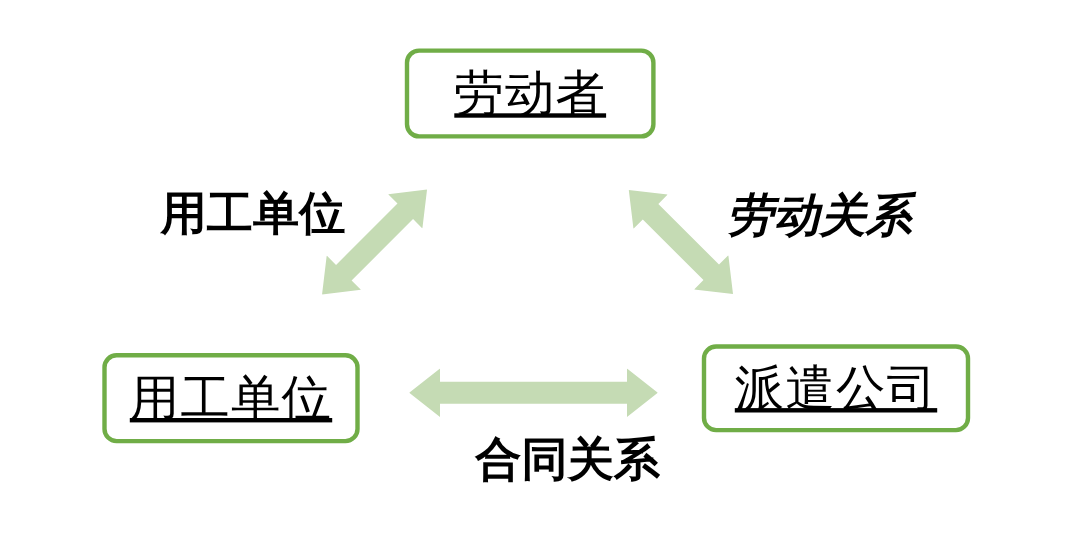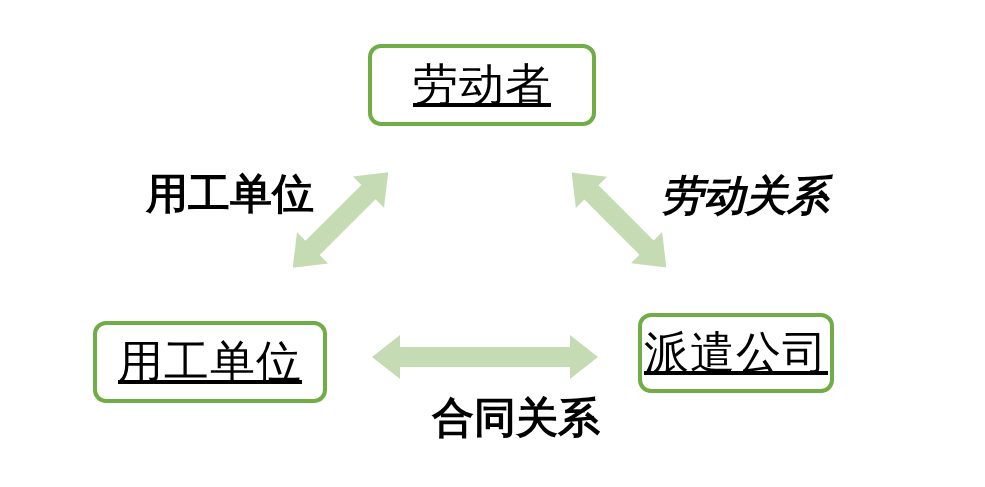--- a/index.html
+++ b/index.html
@@ -34,21 +34,21 @@
   .node-worker {
     left: 368px; top: 44px;
     width: 228px; height: 82px;
   }
   .node-employing-unit {
     left: 93px; top: 321px;
     width: 234px; height: 82px;
   }
   .node-dispatch-company {
     left: 638px; top: 313px;
-    width: 196px; height: 80px;
+    width: 244px; height: 80px;
   }
   .edge-label {
     position: absolute;
     color: #000000;
     font-size: 42px;
     font-weight: 700;
     line-height: 1.05;
     white-space: nowrap;
   }
   .label-labor-service { left: 146px; top: 172px; }

